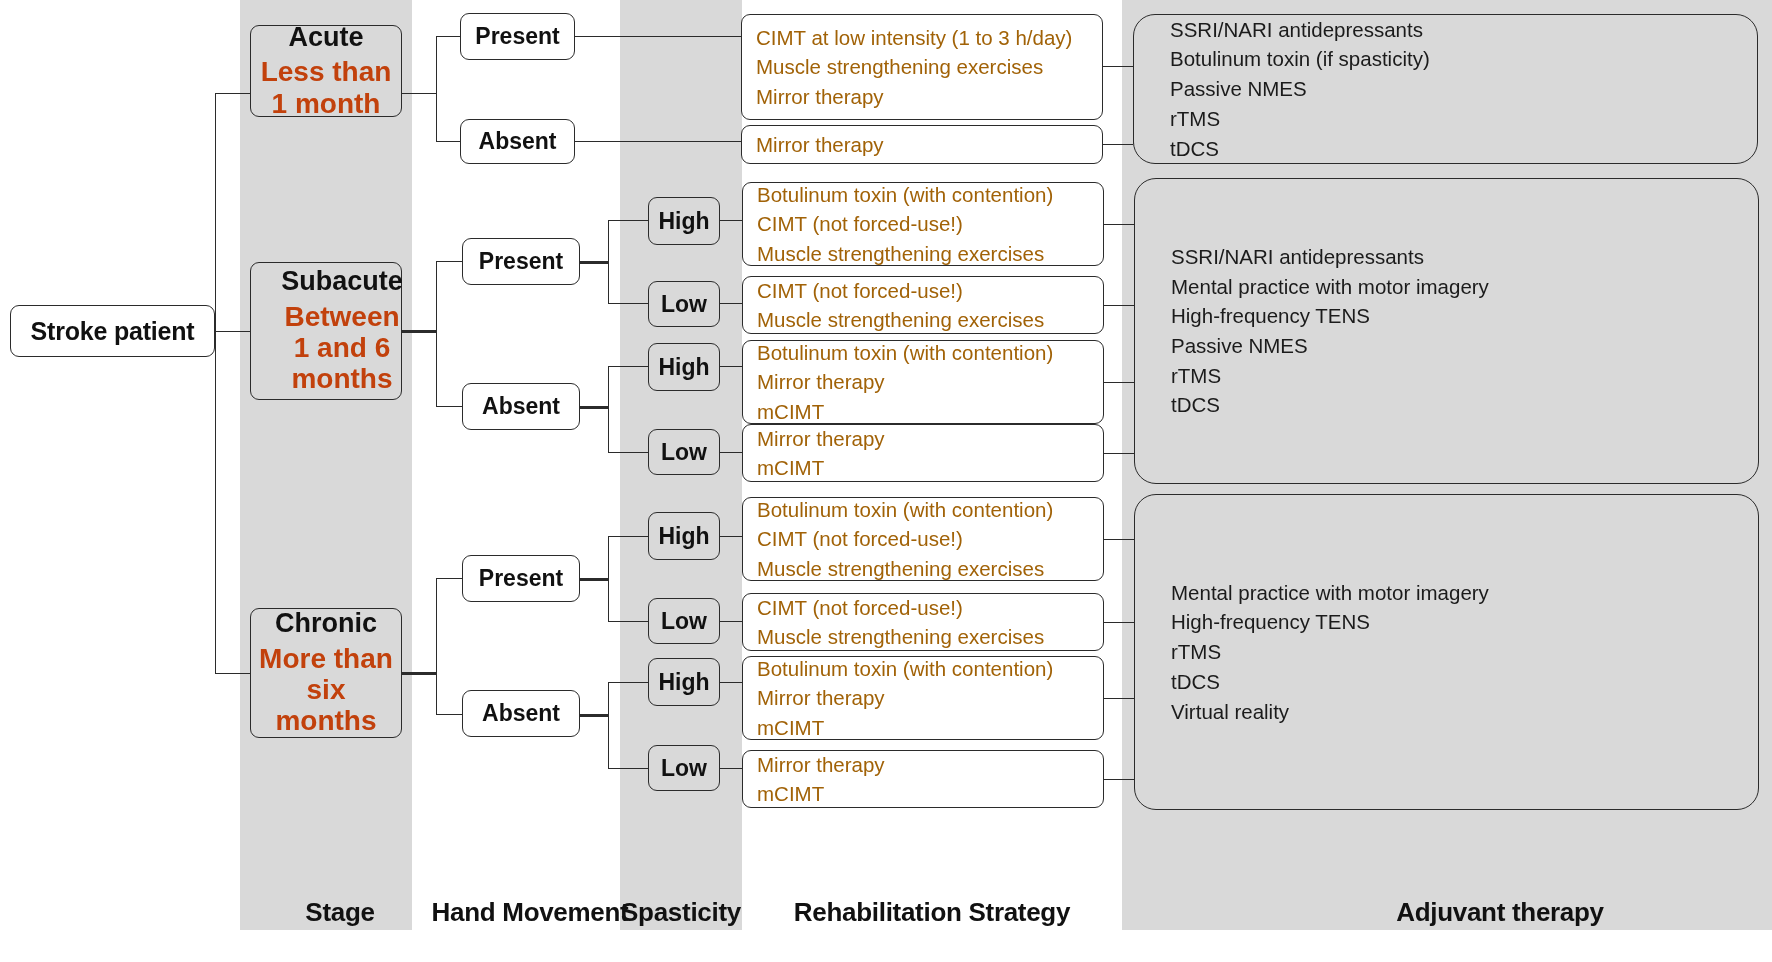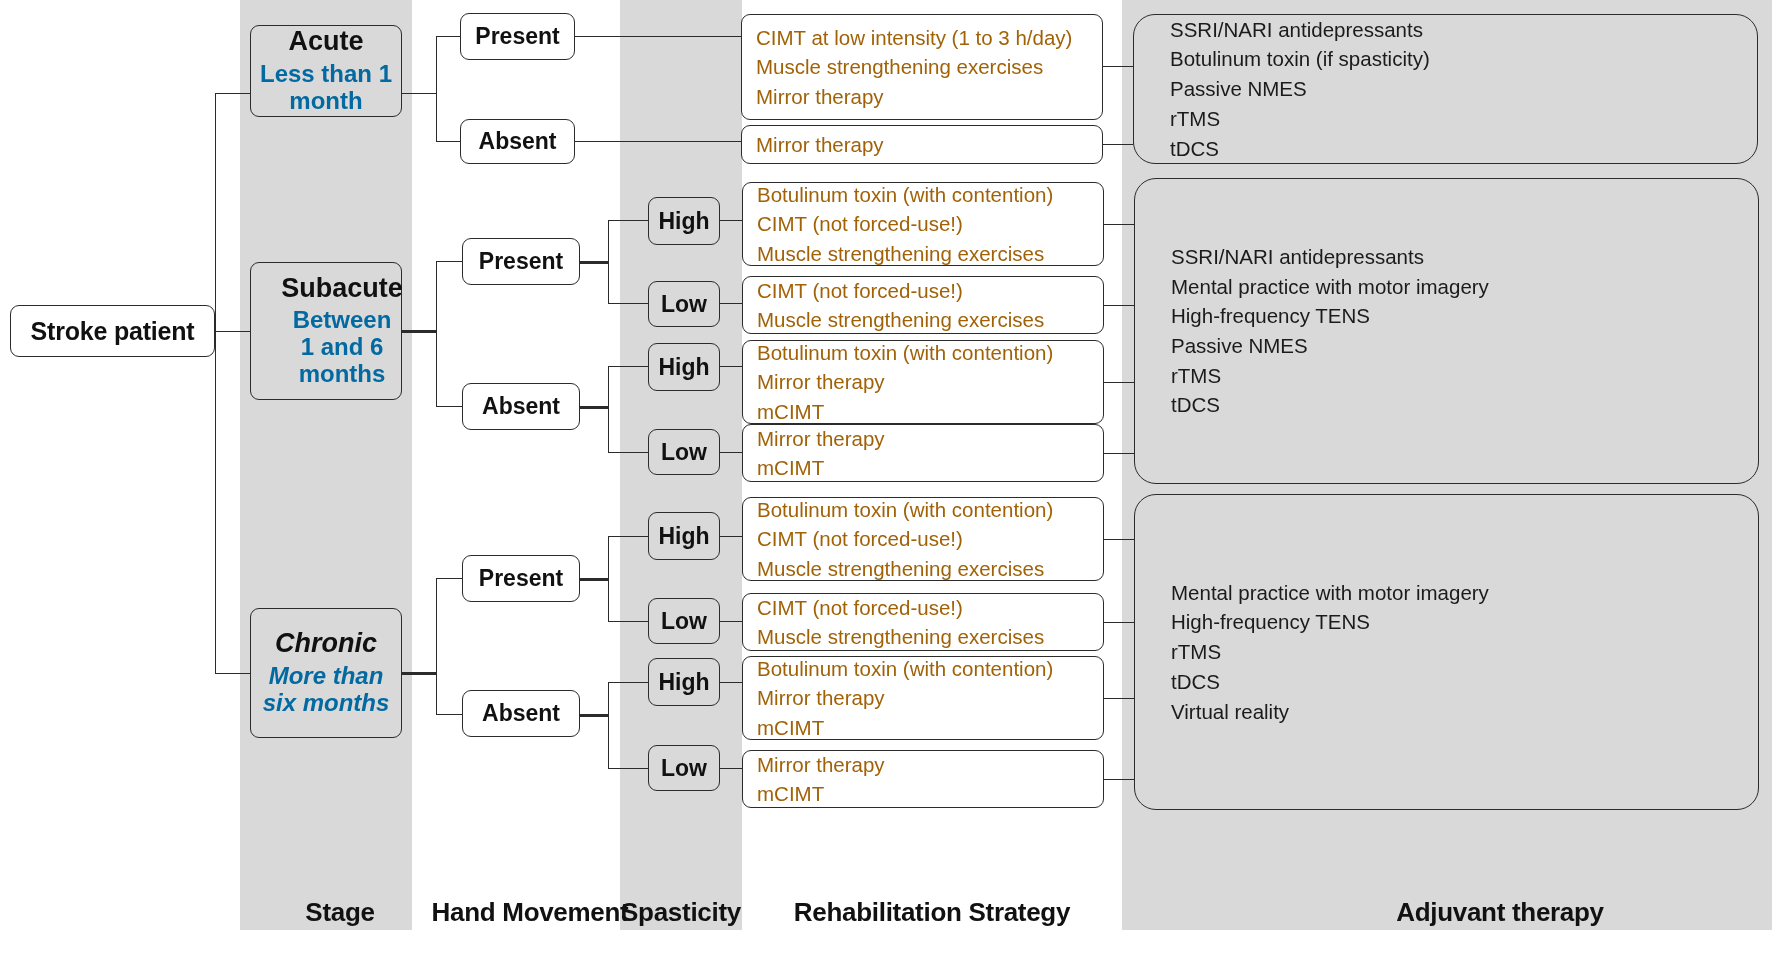--- a/index.html
+++ b/index.html
@@ -46,23 +46,23 @@
 
   
   .stage-title{
     font-size:27px;
     font-weight:bold;
     color:#111;
     line-height:1.05;
     margin-bottom:5px;
   }
   .stage-sub{
-    font-size:24px;
-    font-weight:bold;
-    color:#0369a1;
+    font-size:28px;
+    font-weight:bold;
+    color:#c2410c;
     line-height:1.12;
     padding:0 6px;
   }
 
   
   .hm-label{
     font-size:23px;
     font-weight:bold;
     color:#111;
   }
@@ -144,21 +144,21 @@
   <div class="node grey center" style="left:250px; top:25px; width:152px; height:92px;">
     <div class="stage-title">Acute</div>
     <div class="stage-sub">Less than 1 month</div>
   </div>
 
   <div class="node grey center" style="left:250px; top:262px; width:152px; height:138px;padding-left:32px;">
     <div class="stage-title">Subacute</div>
     <div class="stage-sub">Between 1 and 6 months</div>
   </div>
 
-  <div class="node grey center" style="left:250px; top:608px; width:152px; height:130px;font-style:italic;">
+  <div class="node grey center" style="left:250px; top:608px; width:152px; height:130px;">
     <div class="stage-title">Chronic</div>
     <div class="stage-sub">More than six months</div>
   </div>
 
   <div class="ln-h" style="left:402px; top:93px; width:34px;"></div>
   <div class="ln-v" style="left:436px; top:36px; height:105px;"></div>
   <div class="ln-h" style="left:436px; top:36px; width:24px;"></div>
   <div class="ln-h" style="left:436px; top:141px; width:24px;"></div>
 
   <div class="node center" style="left:460px; top:13px; width:115px; height:47px;">

